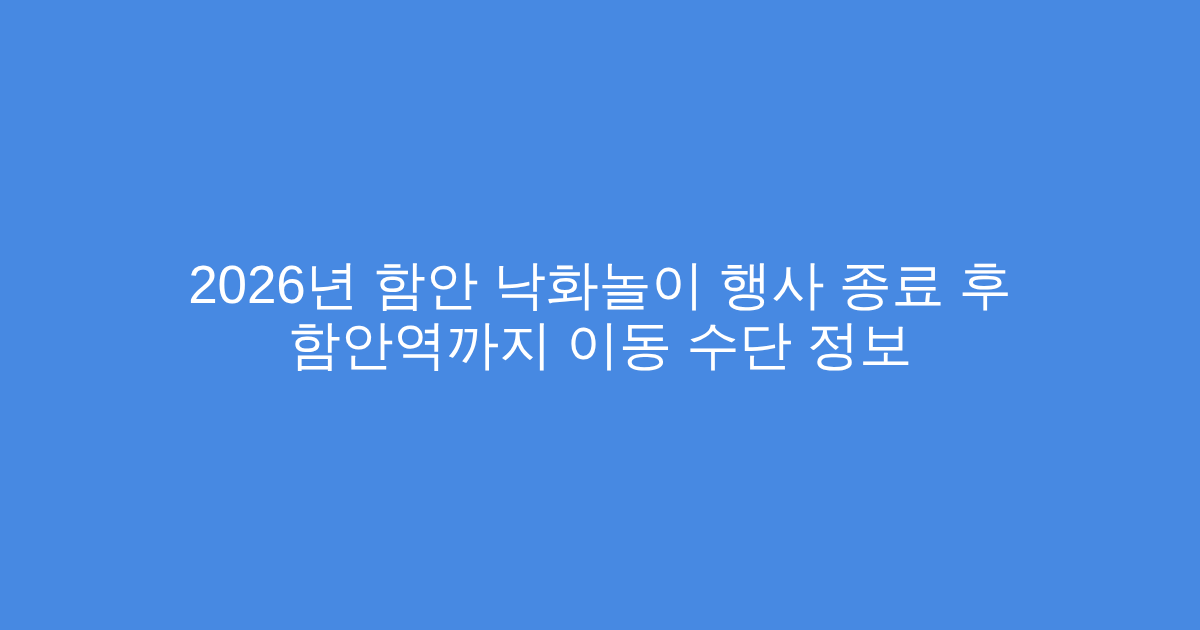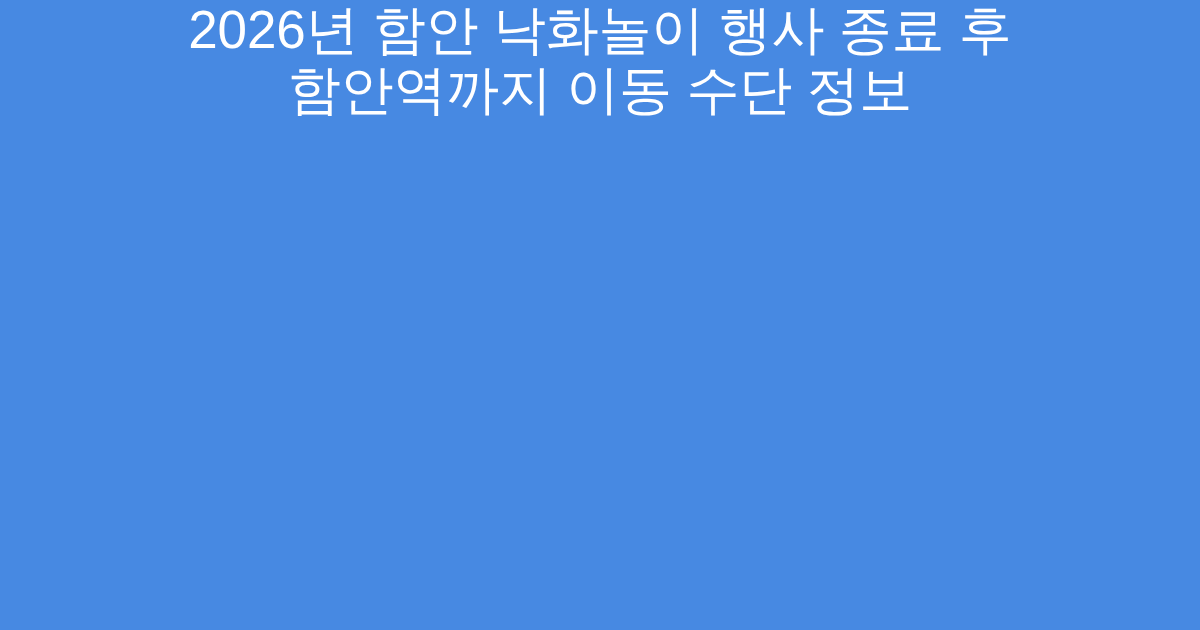--- a/index.html
+++ b/index.html
@@ -13,21 +13,21 @@
     overflow: hidden;
     font-family: "Liberation Sans", "DejaVu Sans", sans-serif;
   }
 
   .og-card {
     position: relative;
     width: 1200px;
     height: 630px;
     box-sizing: border-box;
     display: flex;
-    align-items: flex-start;
+    align-items: center;
     justify-content: center;
     background-color: #4789E2;
   }
 
   .title-block {
     width: 1010px;
     margin: 0 auto;
     text-align: center;
     padding: 0 10px;
     box-sizing: border-box;

